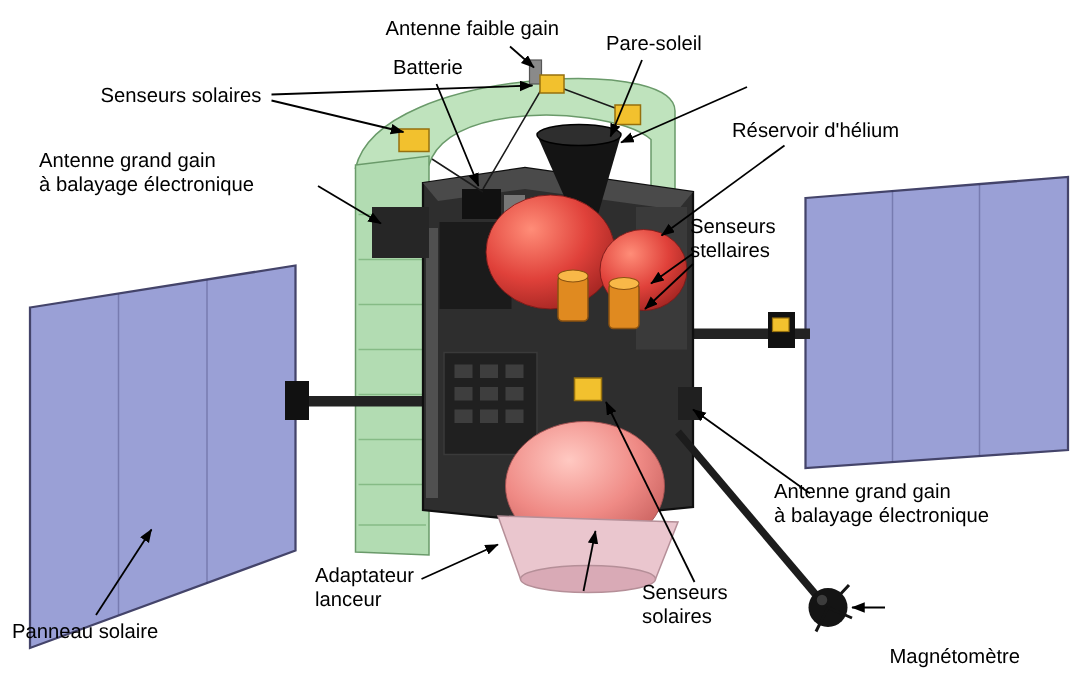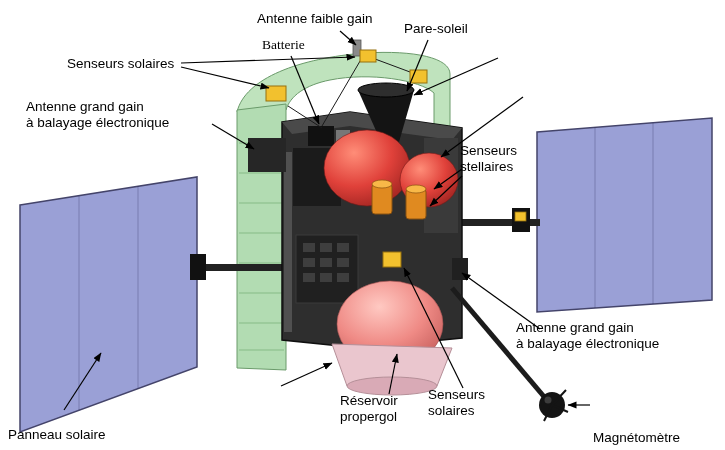--- a/index.html
+++ b/index.html
@@ -139,28 +139,29 @@
       <line x1="64" y1="410" x2="101" y2="353" marker-end="url(#arr)"></line>
       <line x1="281" y1="386" x2="332" y2="363" marker-end="url(#arr)"></line>
       <line x1="389" y1="394" x2="397" y2="354" marker-end="url(#arr)"></line>
       <line x1="463" y1="388" x2="404" y2="268" marker-end="url(#arr)"></line>
       <line x1="590" y1="405" x2="568" y2="405" marker-end="url(#arr)"></line>
     </g>
   </svg>
 
   <div class="lbl" style="left:257px; top:11px;">Antenne faible gain</div>
   <div class="lbl" style="left:404px; top:21px;text-align:center;">Pare-soleil</div>
-  <div class="lbl" style="left:262px; top:37px;font-family:Liberation Serif, serif;">Batterie</div>
+  <div class="lbl" style="left:262px; top:37px;">Batterie</div>
   <div class="lbl" style="left:67px; top:56px;">Senseurs solaires</div>
+  <div class="lbl" style="left:488px; top:79px;">Réservoir d'hélium</div>
   <div class="lbl center" style="left:26px; top:99px; width:190px;">Antenne grand gain
 à balayage électronique</div>
   <div class="lbl center" style="left:460px; top:143px; width:88px;">Senseurs
 stellaires</div>
   <div class="lbl center" style="left:516px; top:320px; width:186px;">Antenne grand gain
 à balayage électronique</div>
-  <div class="lbl" style="left:8px; top:427px;">Panneau solaire</div>
-  <div class="lbl center" style="left:340px; top:393px; width:86px;">Réservoir
-propergol</div>
+  <div class="lbl" style="left:8px; top:413px;">Panneau solaire</div>
+  <div class="lbl center" style="left:210px; top:376px; width:95px;">Adaptateur
+lanceur</div>
   <div class="lbl center" style="left:428px; top:387px; width:68px;">Senseurs
 solaires</div>
   <div class="lbl" style="left:593px; top:398px;margin-top:32px;">Magnétomètre</div>
 
 </div>
 
 </body></html>

